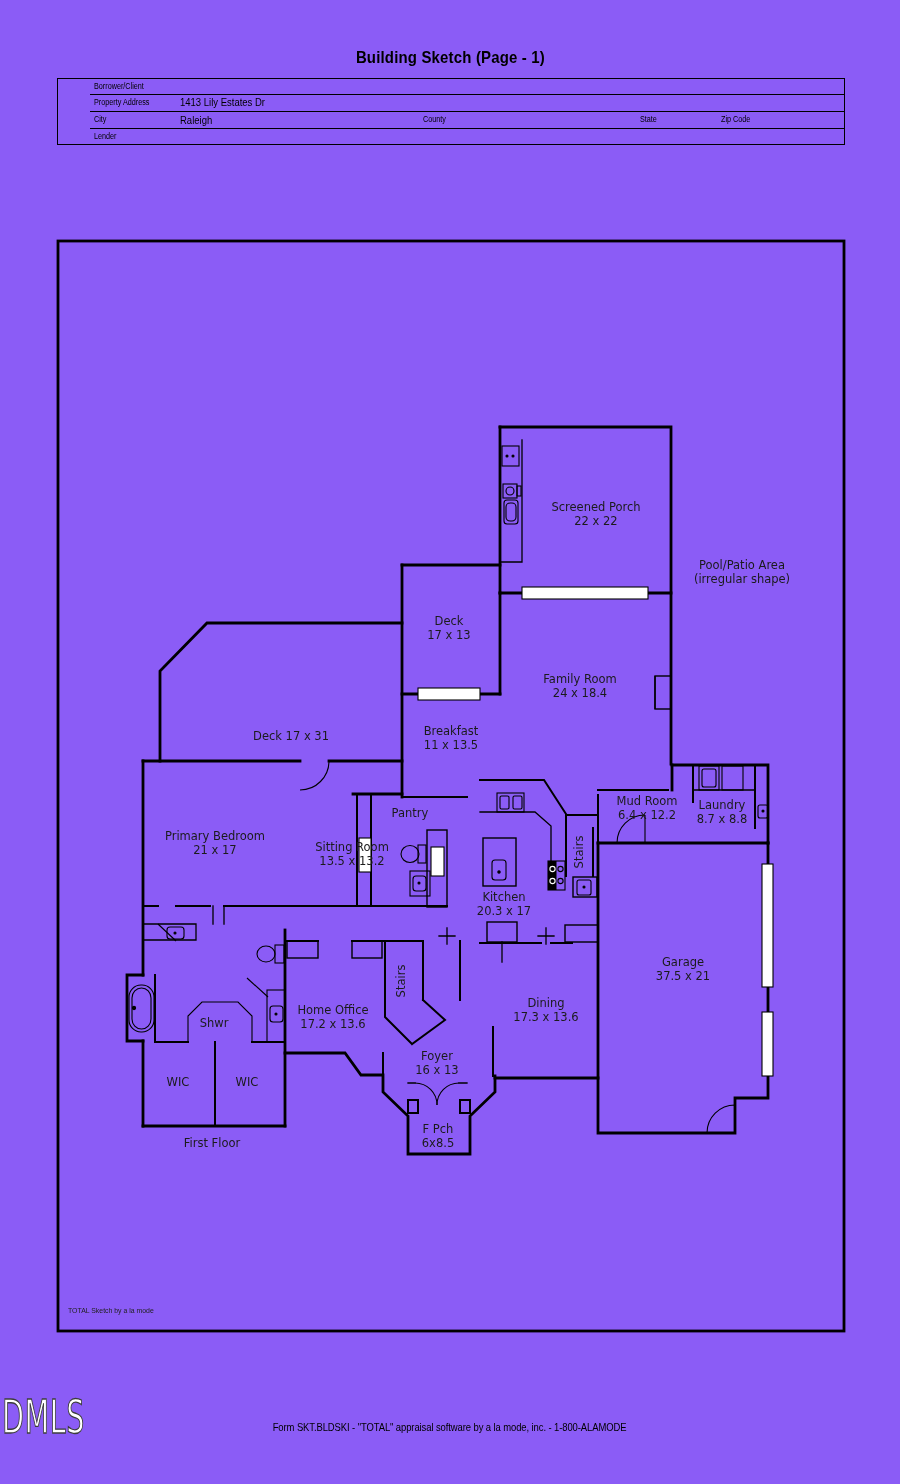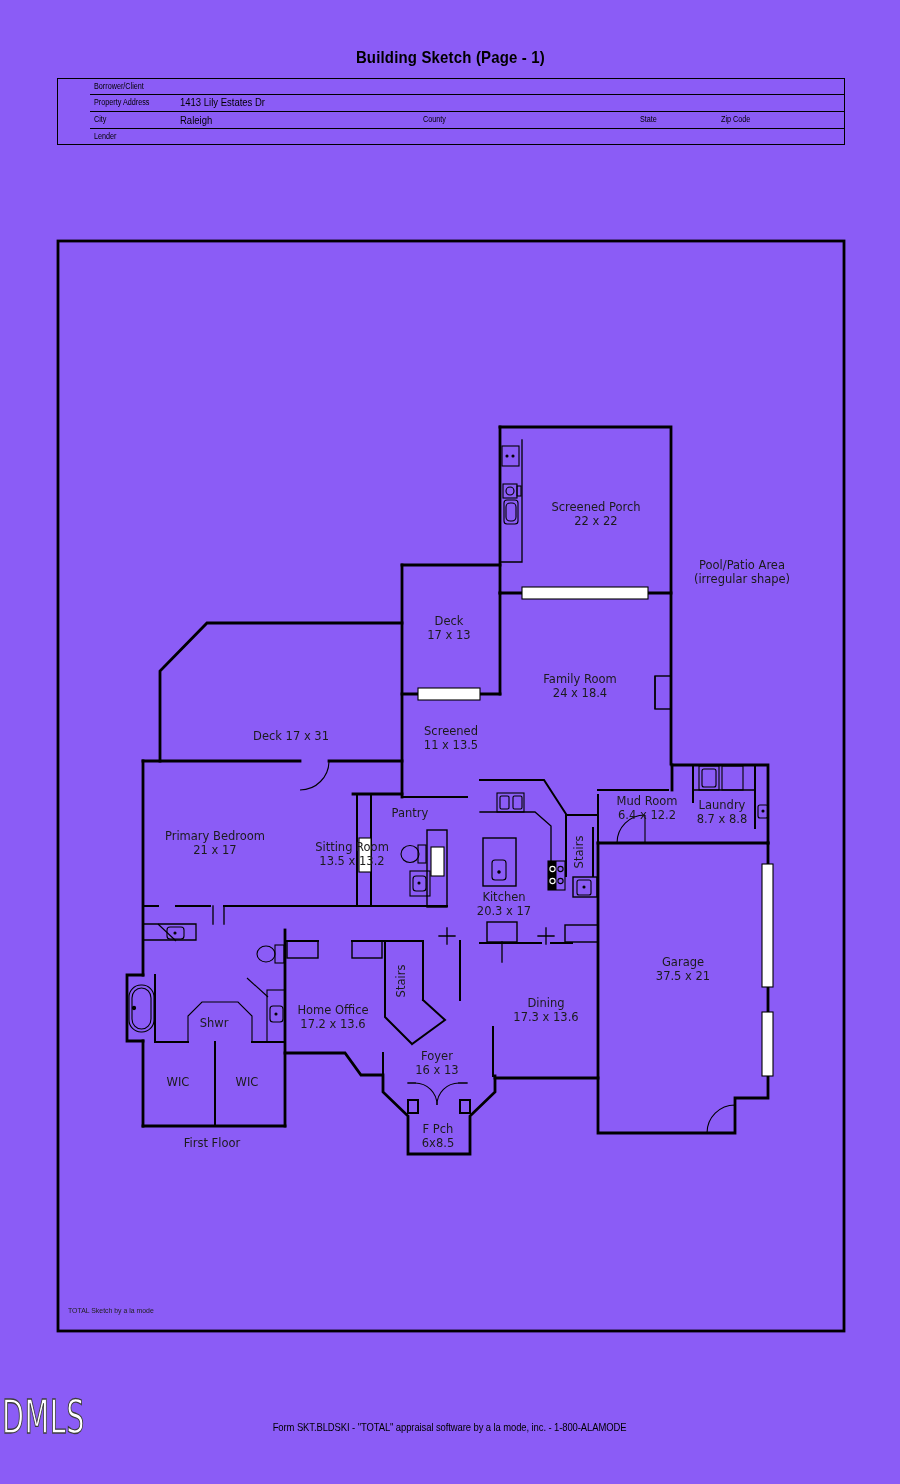--- a/index.html
+++ b/index.html
@@ -218,21 +218,21 @@
         <div>17 x 13</div>
       </div>
       <div class="lbl" style="left: 291px; top: 689px; margin-top: 48px;">
         <div>Deck 17 x 31</div>
       </div>
       <div class="lbl" style="left: 580px; top: 686px;">
         <div>Family Room</div>
         <div>24 x 18.4</div>
       </div>
       <div class="lbl" style="left: 451px; top: 738px;">
-        <div>Screened</div>
+        <div>Breakfast</div>
         <div>11 x 13.5</div>
       </div>
       <div class="lbl" style="left: 647px; top: 808px;">
         <div>Mud Room</div>
         <div>6.4 x 12.2</div>
       </div>
       <div class="lbl" style="left: 722px; top: 812px;">
         <div>Laundry</div>
         <div>8.7 x 8.8</div>
       </div>

